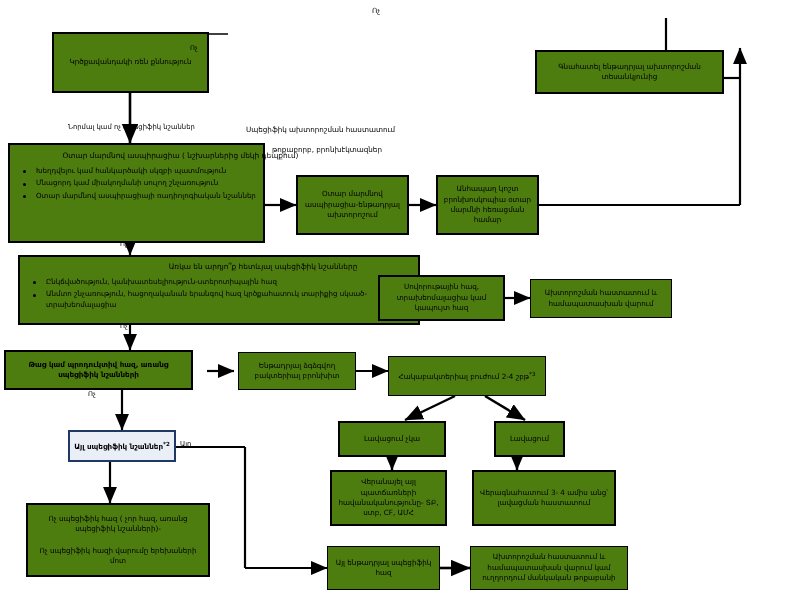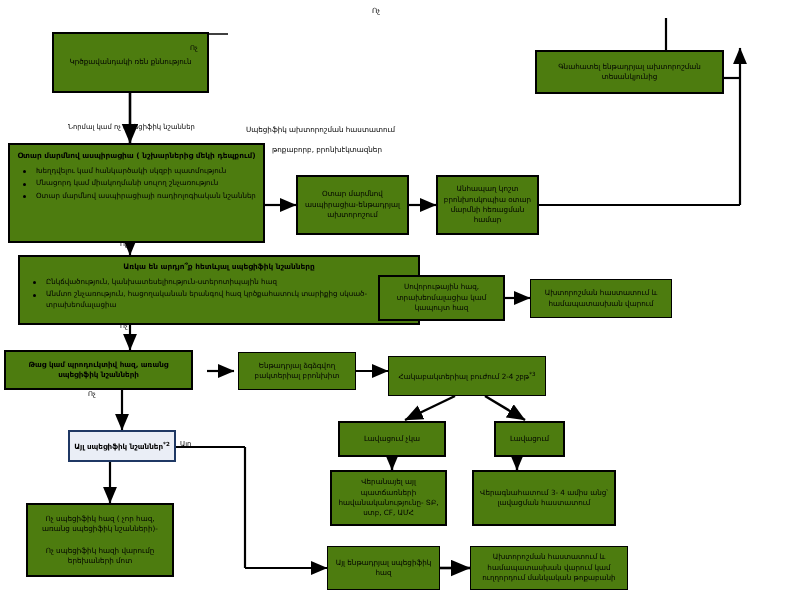--- a/index.html
+++ b/index.html
@@ -27,26 +27,27 @@
     padding:3px 4px;
     z-index:5;
   }
   .node.thin{border-width:1.6px;}
   .node.blue{
     border:2px solid #1f3864;
     background:#eaeef6;
     font-weight:bold;
   }
   .node .title{
-    font-weight:bold;
+    font-weight:normal;
     font-size:7.4px;
     margin-bottom:4px;
     display:block;
     width:100%;
     text-align:center;
+    margin-left:44px;
   }
   .node .body{display:block;width:100%;}
   ul.bullets{
     list-style:none;
     margin:0;padding:0;
     width:100%;
     text-align:left;
   }
   ul.bullets li{
     position:relative;
@@ -218,21 +219,21 @@
   </div>
 
   <div class="node" style="left:330px;top:470px;width:117px;height:56px;">
     <span class="body">Վերանայել այլ պատճառների հավանականությունը- ՏԲ, ստբ, CF, ԱՄՀ</span>
   </div>
 
   <div class="node" style="left:472px;top:470px;width:144px;height:56px;">
     <span class="body">Վերագնահատում 3- 4 ամիս անց՝ լավացման հաստատում</span>
   </div>
 
-  <div class="node" style="left:26px;top:503px;width:148px;height:74px;gap:11px;">
+  <div class="node" style="left:26px;top:503px;width:184px;height:74px;gap:11px;">
     <span class="body">Ոչ սպեցիֆիկ հազ ( չոր հազ, առանց սպեցիֆիկ նշանների)-</span>
     <span class="body">Ոչ սպեցիֆիկ հազի վարումը երեխաների մոտ</span>
   </div>
 
   <div class="node thin" style="left:327px;top:546px;width:113px;height:44px;">
     <span class="body">Այլ ենթադրյալ սպեցիֆիկ հազ</span>
   </div>
 
   <div class="node thin" style="left:470px;top:546px;width:158px;height:44px;">
     <span class="body">Ախտորոշման հաստատում և համապատասխան վարում կամ ուղղորդում մանկական թոքաբանի</span>

